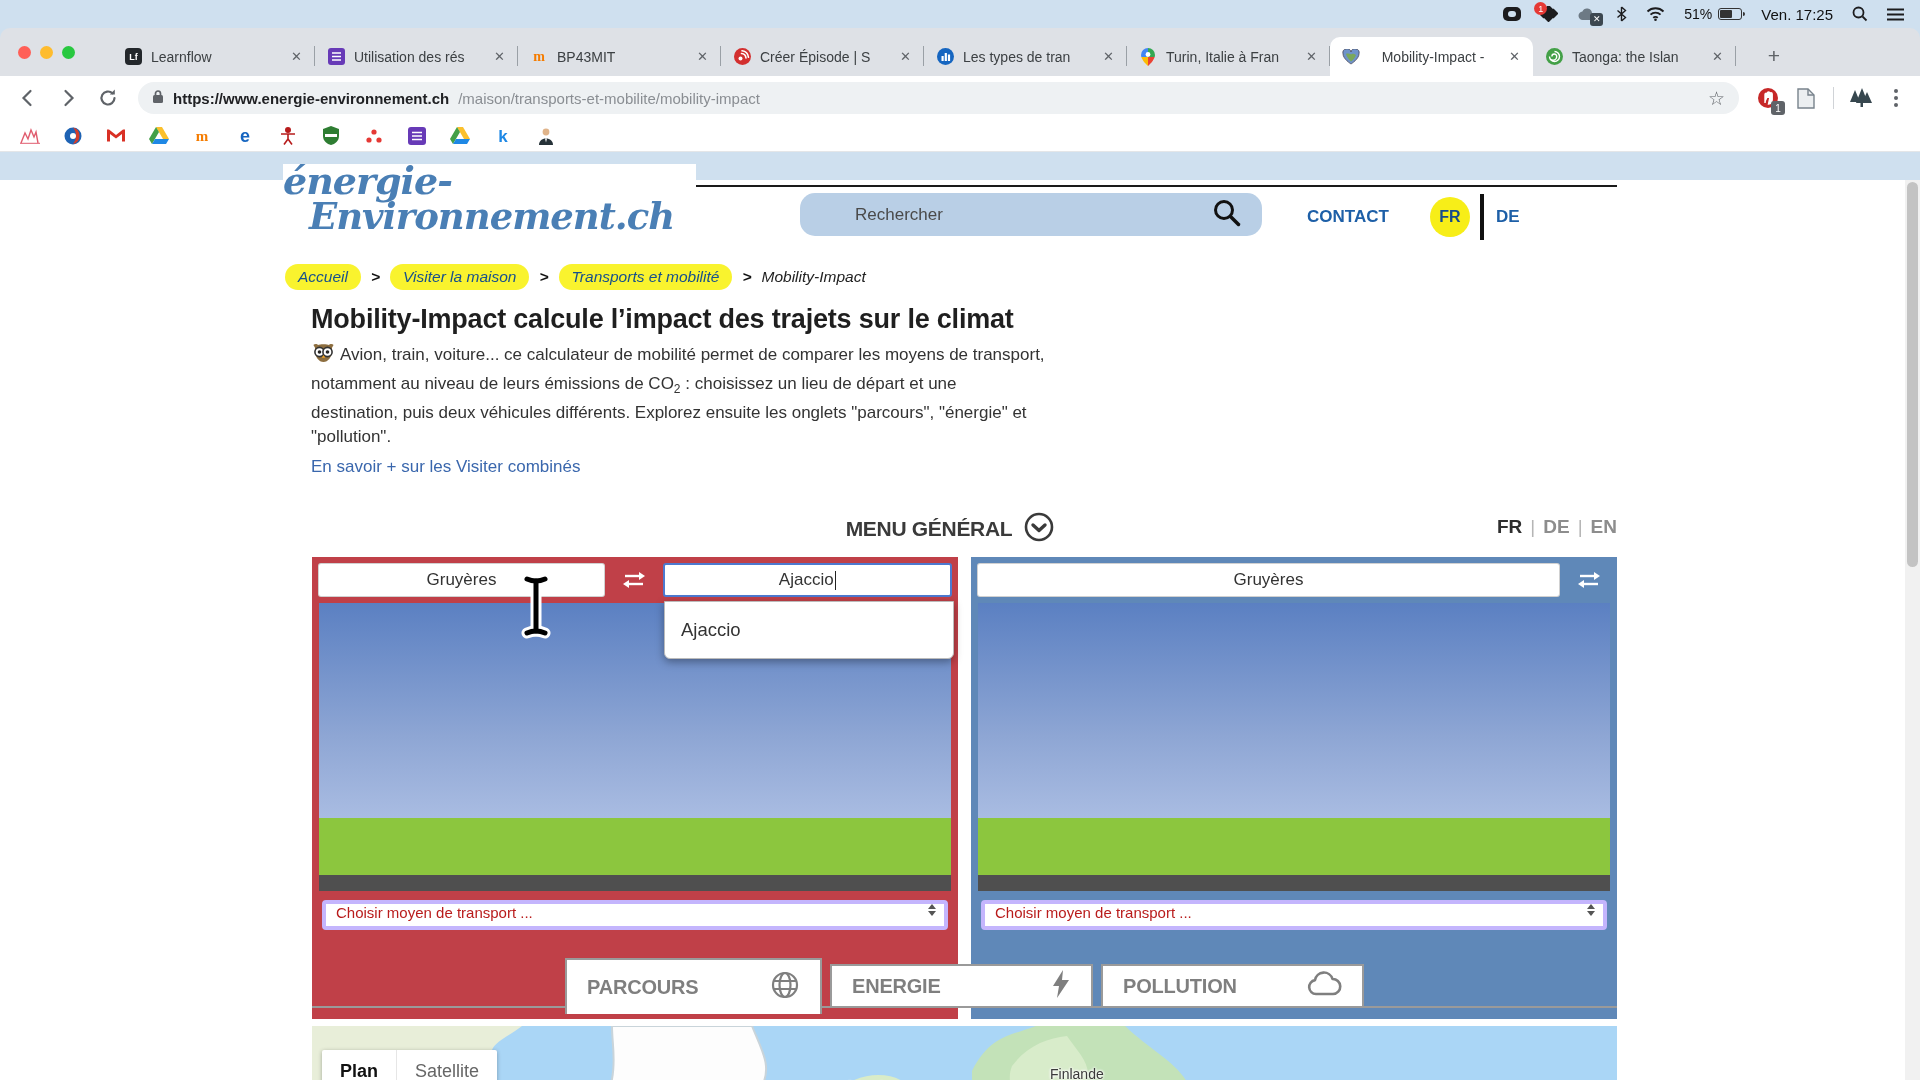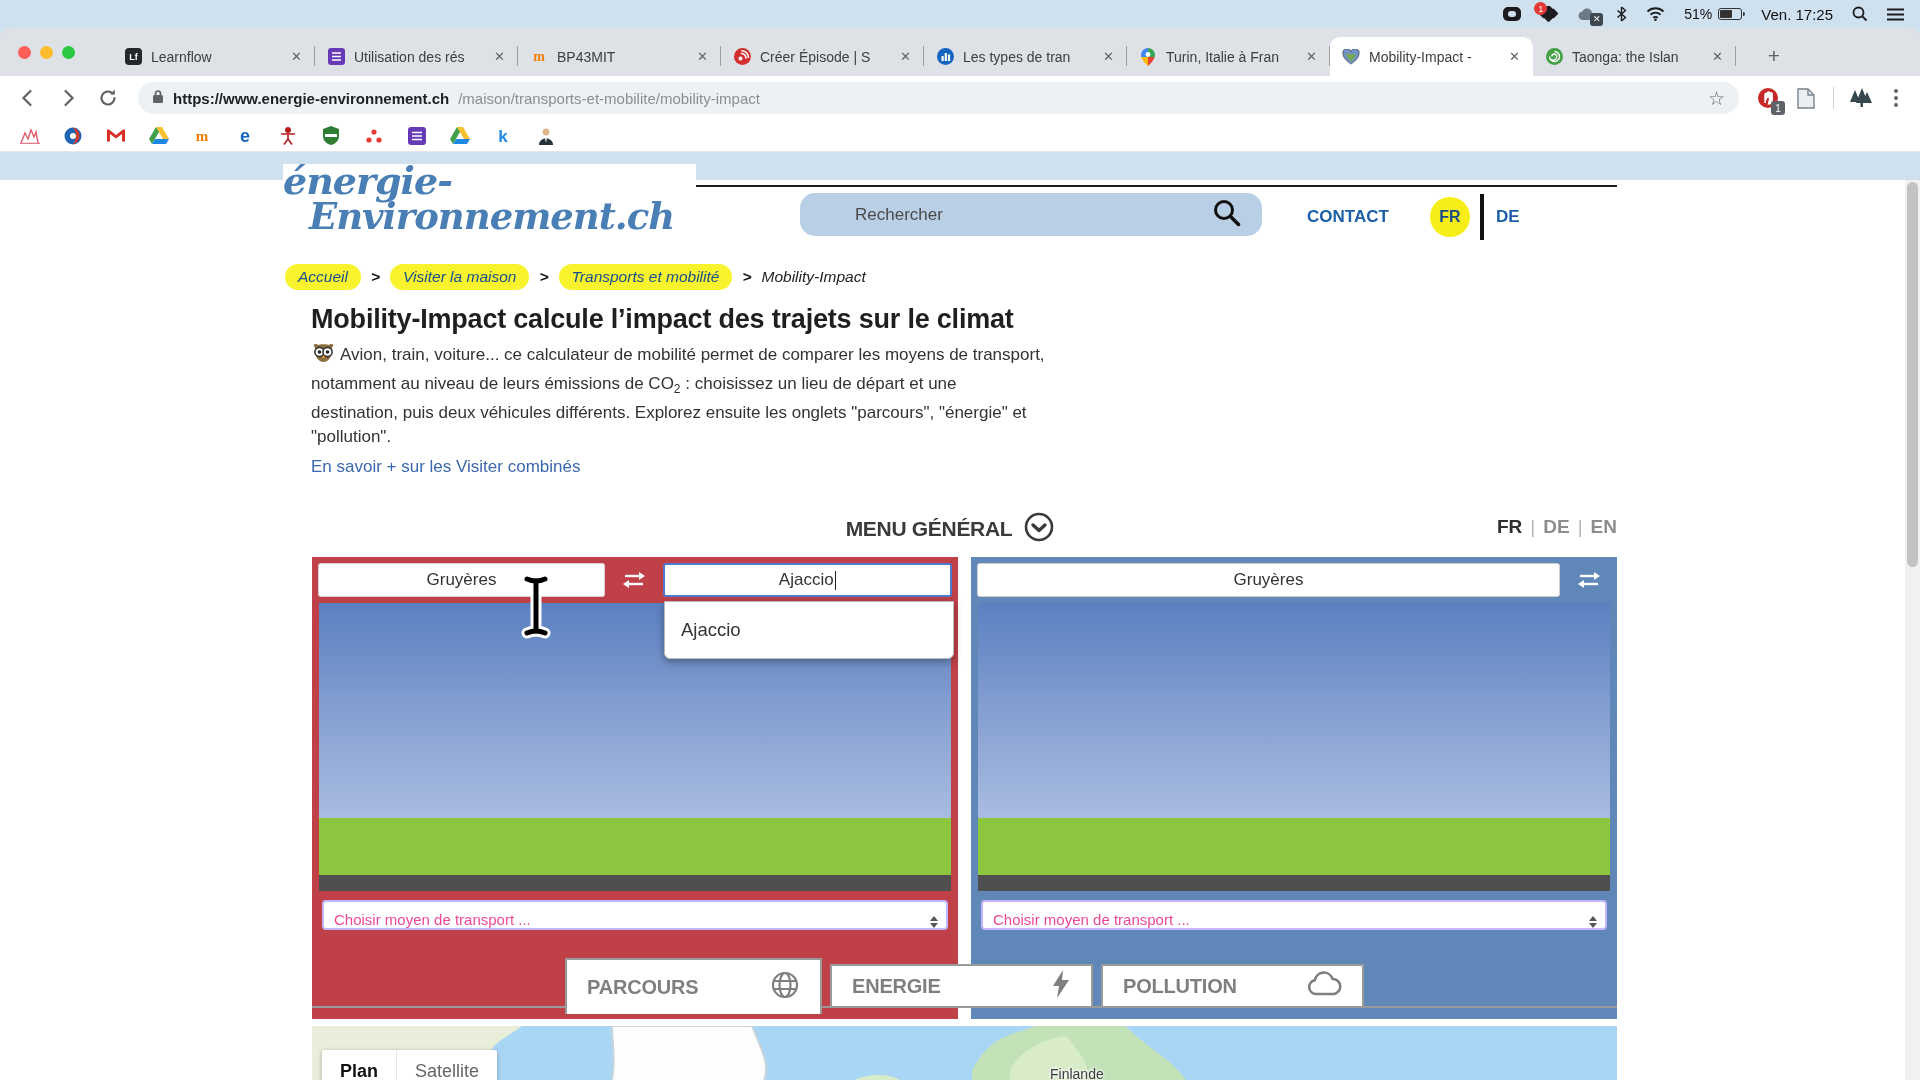--- a/index.html
+++ b/index.html
@@ -27,21 +27,21 @@
   
   .window { position:absolute; top:28px; left:0; right:0; bottom:0; }
   .tabstrip { height:48px; background:#dee1e6; border-radius:10px 10px 0 0; position:relative; }
   .lights { position:absolute; left:18px; top:18px; display:flex; gap:9px; }
   .light { width:13px; height:13px; border-radius:50%; }
   .l-red{background:#ff5f57;} .l-yel{background:#febc2e;} .l-grn{background:#28c840;}
   .tabs { position:absolute; left:112px; top:9px; height:39px; display:flex; align-items:stretch; }
   .tab { width:203px; display:flex; align-items:center; gap:9px; padding:0 10px 0 12px;
          color:#3c4043; font-size:14px; position:relative; }
   .tab:not(.active)::after { content:""; position:absolute; right:0; top:9px; height:20px; width:1px; background:#9aa0a6; }
-  .tab.active { background:#fff; border-radius:10px 10px 0 0; z-index:2; }
+  .tab.active { background:#fff; border-radius:10px 10px 0 0; z-index:2;text-align:center; }
   .tab.active::after { display:none; }
   .tab .favicon { width:18px; height:18px; flex:0 0 18px; display:flex; align-items:center; justify-content:center; }
   .tab .tlabel { flex:1; overflow:hidden; white-space:nowrap; }
   .tab .tclose { color:#5f6368; font-size:13px; padding:2px 3px; }
   .newtab { position:absolute; left:1760px; top:14px; width:28px; height:28px; display:flex; align-items:center;
             justify-content:center; font-size:21px; color:#5f6368; }
 
   .navbar { height:44px; background:#fff; display:flex; align-items:center; padding:0 12px; gap:8px; }
   .navico { width:32px; height:32px; display:flex; align-items:center; justify-content:center; }
   .urlbox { flex:1; height:32px; background:#eef1f3; border-radius:16px; display:flex; align-items:center;
@@ -115,22 +115,22 @@
   input.pinput { text-align:center; outline:none; font-family:"Liberation Sans", sans-serif; }
   input.pinput::placeholder { color:#9a9a9a; font-style:italic; opacity:1; }
   .pinput.focused { border:2px solid #4d79cf; }
   .caret { display:inline-block; width:1.5px; height:19px; background:#222; margin-left:1px; }
   .swap { width:44px; height:32px; flex:0 0 44px; display:flex; align-items:center; justify-content:center; }
   .scene { margin:0 7px; height:288px; position:relative; z-index:1; }
   .sky { height:215px; background:linear-gradient(180deg,#5b80c2 0%,#8ea6d4 62%,#a9bce2 100%); }
   .grass { height:57px; background:#8cc63e; }
   .road { height:16px; background:#4f4f4f; }
   .pfoot { height:48px; display:flex; align-items:center; padding:0 10px; }
-  .pselect { flex:1; height:30px; background:#fff; border:2px solid #c4b5fd; border-radius:4px;
-             display:flex; align-items:flex-end; padding:0 8px 0 10px; font-size:15px; color:#ec4899; }
+  .pselect { flex:1; height:30px; background:#fff; border:4px solid #c4b5fd; border-radius:4px;
+             display:flex; align-items:flex-start; padding:0 8px 0 10px; font-size:15px; color:#b91c1c; }
   .pselect .slabel { flex:1; }
   .stepper { display:flex; flex-direction:column; gap:2px; }
   .stepper i { width:0; height:0; border-left:4.5px solid transparent; border-right:4.5px solid transparent; }
   .stepper .up { border-bottom:5px solid #555; }
   .stepper .down { border-top:5px solid #555; }
   .dropdown { position:absolute; left:352px; top:44px; width:290px; height:58px; background:#fff;
               border:1px solid #bbb; border-radius:0 0 6px 6px; box-shadow:0 3px 8px rgba(0,0,0,.35);
               z-index:5; display:flex; align-items:center; }
   .dropdown .option { padding-left:16px; font-size:18.5px; color:#333; width:100%; }
 

